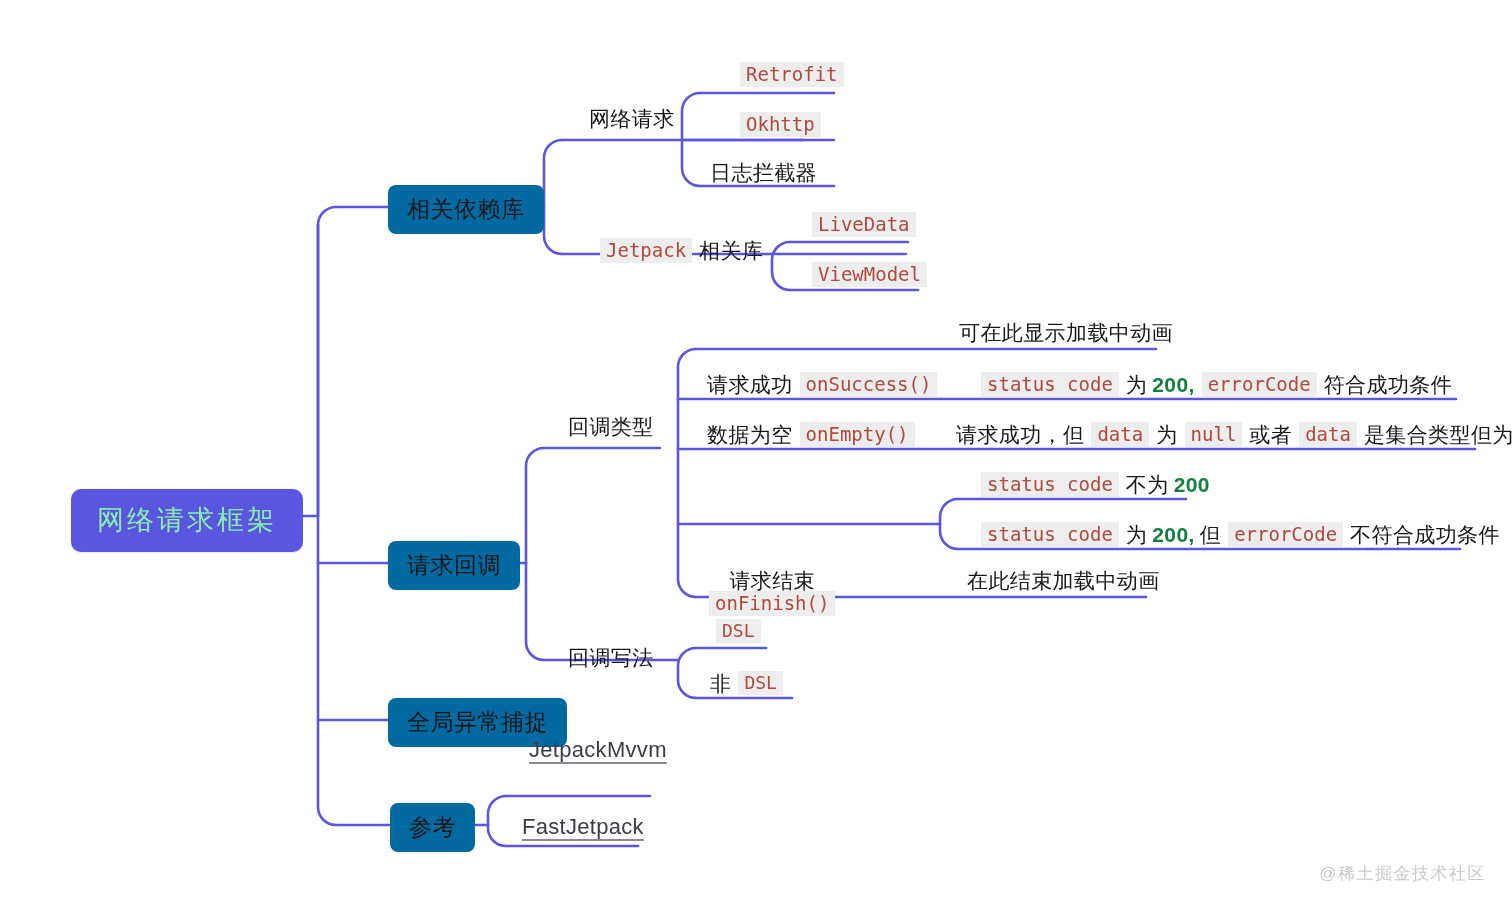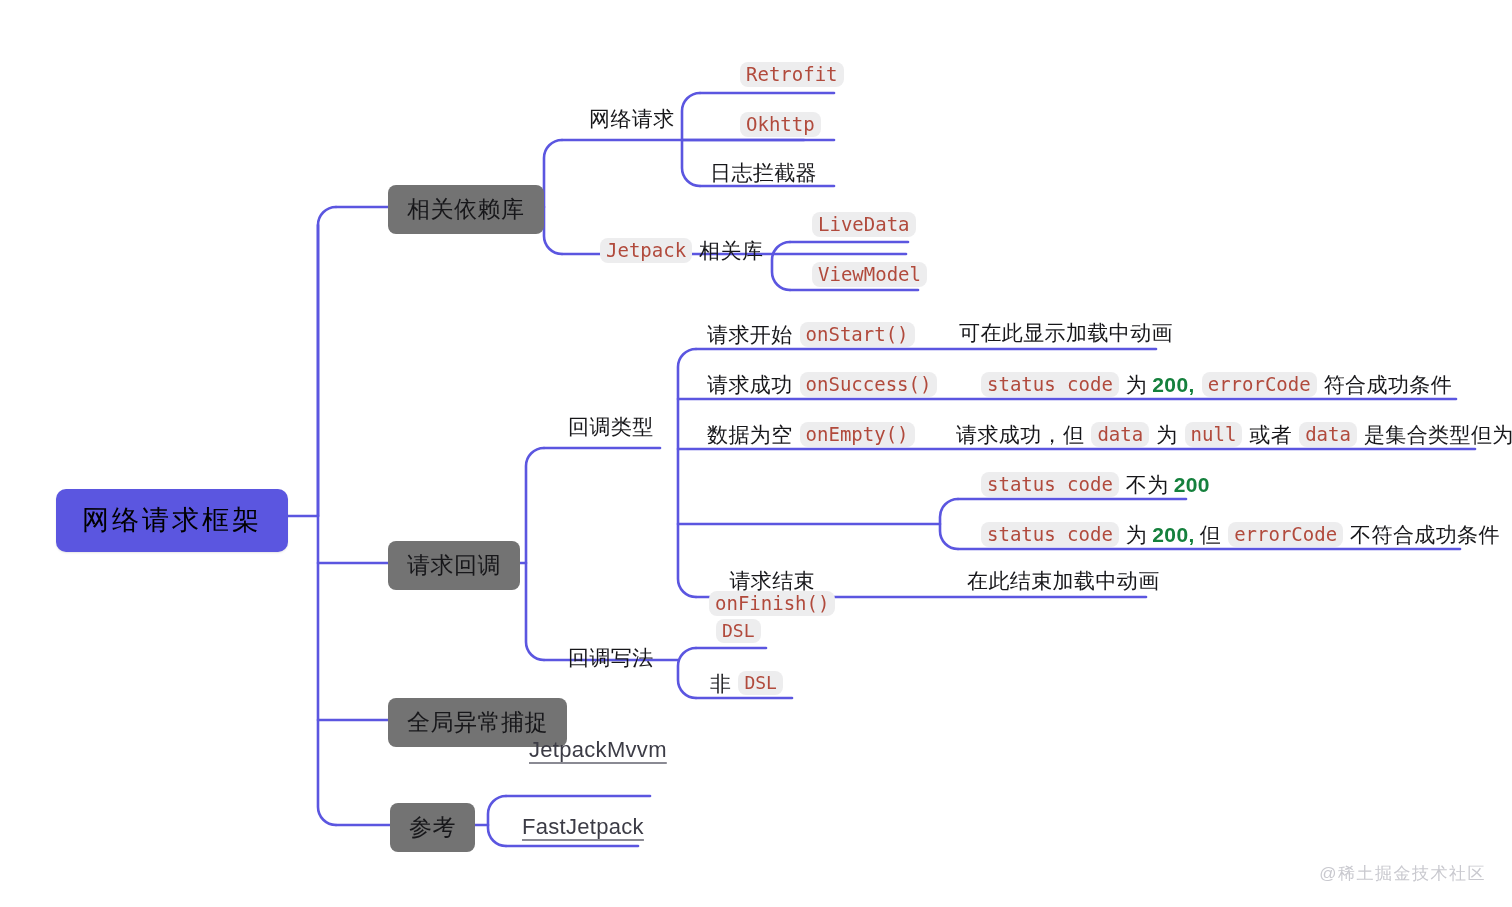--- a/index.html
+++ b/index.html
@@ -15,50 +15,51 @@
 
   
   .node{
     position:absolute;
     white-space:nowrap;
     line-height:1;
     display:flex;
     align-items:center;
   }
   .chip{
-    background:#737373;
+    background:#0369a1;
     border-radius:8px;
     padding:13px 19px;
     font-size:23px;
     color:#17171a;
     letter-spacing:.5px;
   }
   .root{
     background:#5b56e0;
-    color:#000000;
+    color:#86efac;
     border-radius:10px;
     padding:18px 26px;
     font-size:27px;
     letter-spacing:3px;
     box-shadow:0 1px 2px rgba(0,0,0,.10);
+    margin-left:15px;
   }
   .plain{
     font-size:21px;
     color:#17171a;
     letter-spacing:.4px;
     background:transparent;
     padding:2px 4px;
   }
 
   
   .code{
     font-family:"DejaVu Sans Mono","Liberation Mono",monospace;
     background:#ededee;
     color:#b14a3c;
-    border-radius:8px;
+    border-radius:0;
     padding:3px 6px;
     font-size:19px;
     letter-spacing:0;
     margin:0 2px;
   }
   .code.sm{font-size:18px;padding:3px 6px;}
   .bold{font-weight:bold;color:#15803d;}
   .zh{color:#17171a;}
   .gap{display:inline-block;width:5px;}
 
@@ -180,25 +181,20 @@
   </div>
 
   <div class="node chip" style="left:388px;top:541px;">
     <span>请求回调</span>
   </div>
 
   <div class="node plain" style="left:564px;top:414px;">
     <span>回调类型</span>
   </div>
 
-  <div class="node plain" style="left:703px;top:320px;">
-    <span>请求开始</span>
-    <span class="gap"></span>
-    <span class="code">onStart()</span>
-  </div>
   <div class="node plain" style="left:955px;top:320px;">
     <span>可在此显示加载中动画</span>
   </div>
 
   <div class="node plain" style="left:703px;top:370px;">
     <span>请求成功</span>
     <span class="gap"></span>
     <span class="code">onSuccess()</span>
   </div>
   <div class="node plain" style="left:975px;top:370px;">

